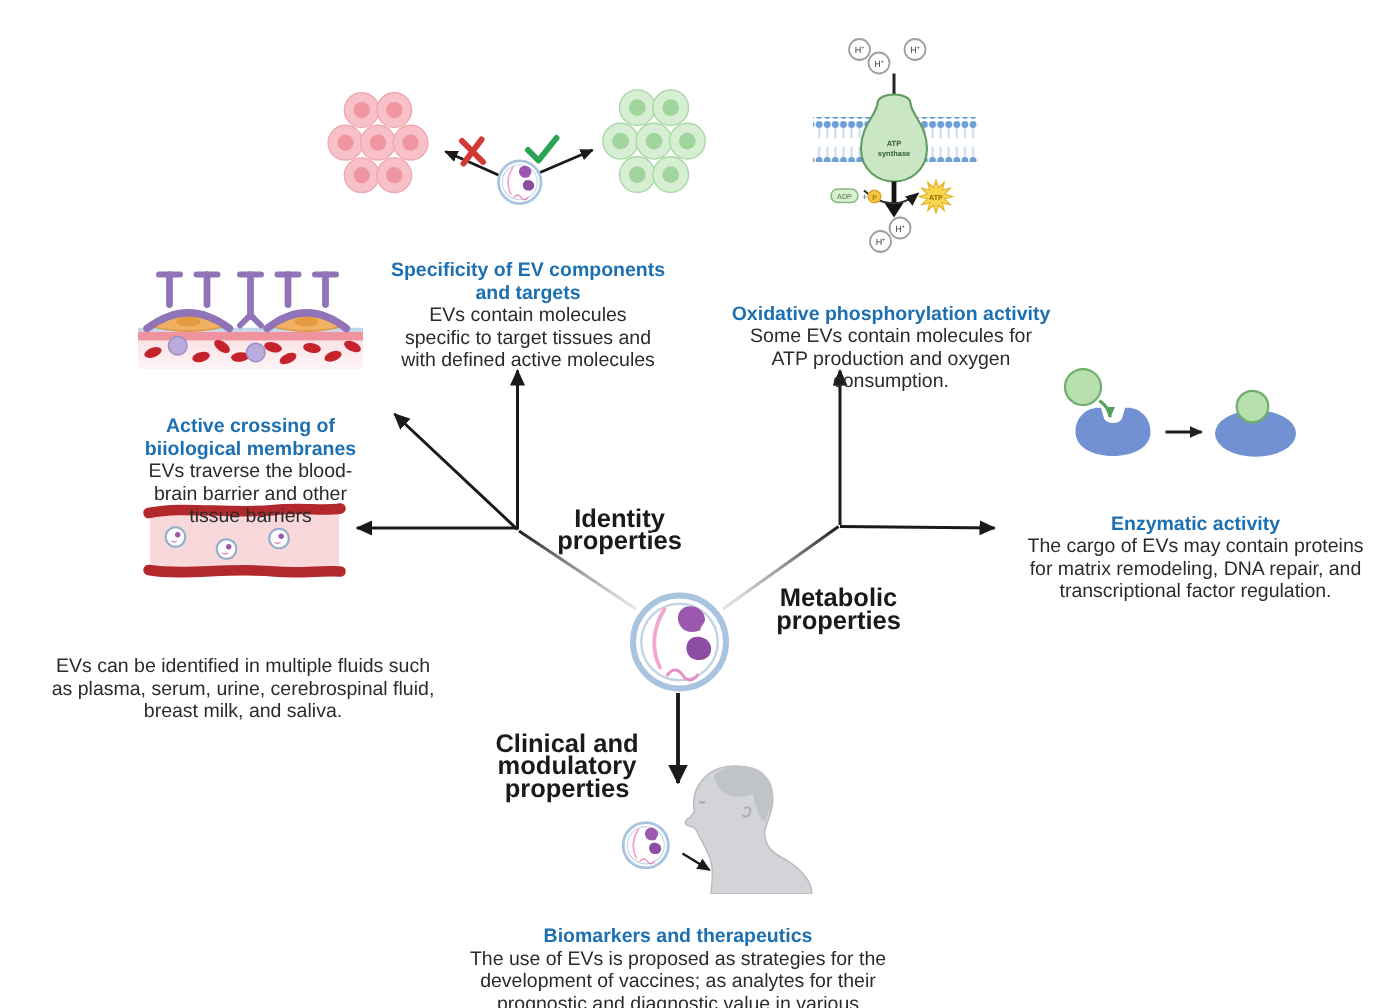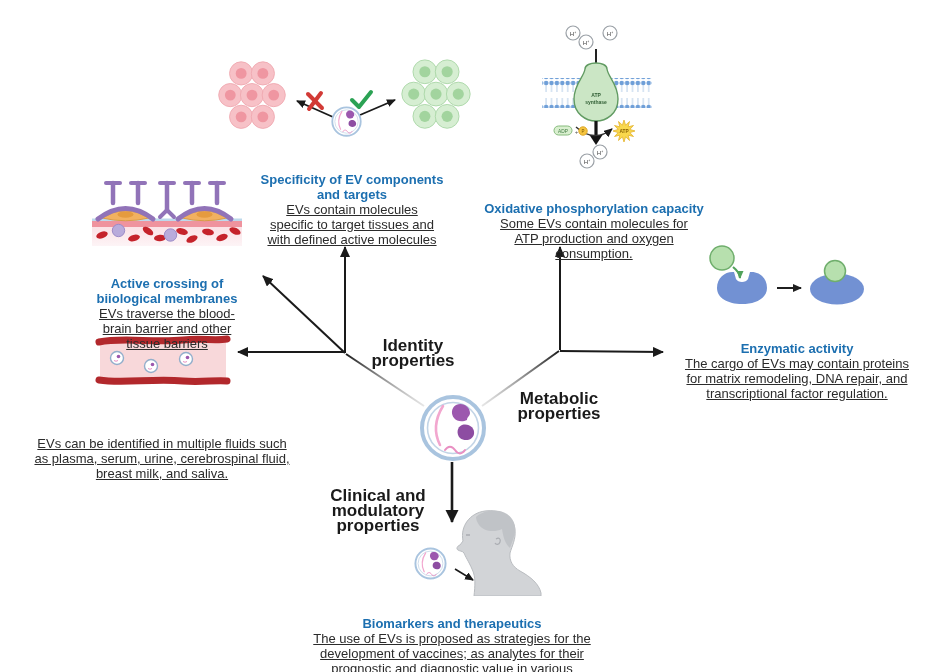--- a/index.html
+++ b/index.html
@@ -1,21 +1,21 @@
 <!DOCTYPE html>
 <html><head>
 <meta charset="utf-8">
 <style>
   html,body{margin:0;padding:0;background:#fff;}
   .canvas{position:relative;width:933px;height:672px;background:#ffffff;
           font-family:"Liberation Sans",sans-serif;overflow:hidden;}
   .abs{position:absolute;}
   .tblock{text-align:center;white-space:pre-line;font-size:13px;line-height:15px;margin-top:30px;}
   .heading{font-weight:700;color:#1c6fb0;}
-  .bodytext{color:#2b2b2b;text-decoration:underline;}
+  .bodytext{color:#2b2b2b;}
   .plabel{font-weight:700;color:#1a1a1a;font-size:17px;line-height:15px;
           text-align:center;white-space:pre-line;}
   svg{display:block;}
 </style>
 </head>
 <body>
 
 <div class="canvas">
 
   <svg width="0" height="0" style="position:absolute" aria-hidden="true">
@@ -269,21 +269,21 @@
   <svg class="abs" style="left:413px;top:546px" width="35" height="35" viewBox="0 0 72 72">
       <use href="#ev-icon"></use>
     </svg>
 
   <div class="abs tblock heading" style="left:212px;top:142px;width:280px">Specificity of EV components
 and targets</div>
   <div class="abs tblock bodytext" style="left:212px;top:172px;width:280px">EVs contain molecules
 specific to target tissues and
 with defined active molecules</div>
 
-  <div class="abs tblock heading" style="left:459px;top:171px;width:270px">Oxidative phosphorylation capacity</div>
+  <div class="abs tblock heading" style="left:459px;top:171px;width:270px">Oxidative phosphorylation activity</div>
   <div class="abs tblock bodytext" style="left:459px;top:186px;width:270px">Some EVs contain molecules for
 ATP production and oxygen
 consumption.</div>
 
   <div class="abs tblock heading" style="left:62px;top:246px;width:210px">Active crossing of
 biiological membranes</div>
   <div class="abs tblock bodytext" style="left:62px;top:276px;width:210px">EVs traverse the blood-
 brain barrier and other
 tissue barriers</div>
 

